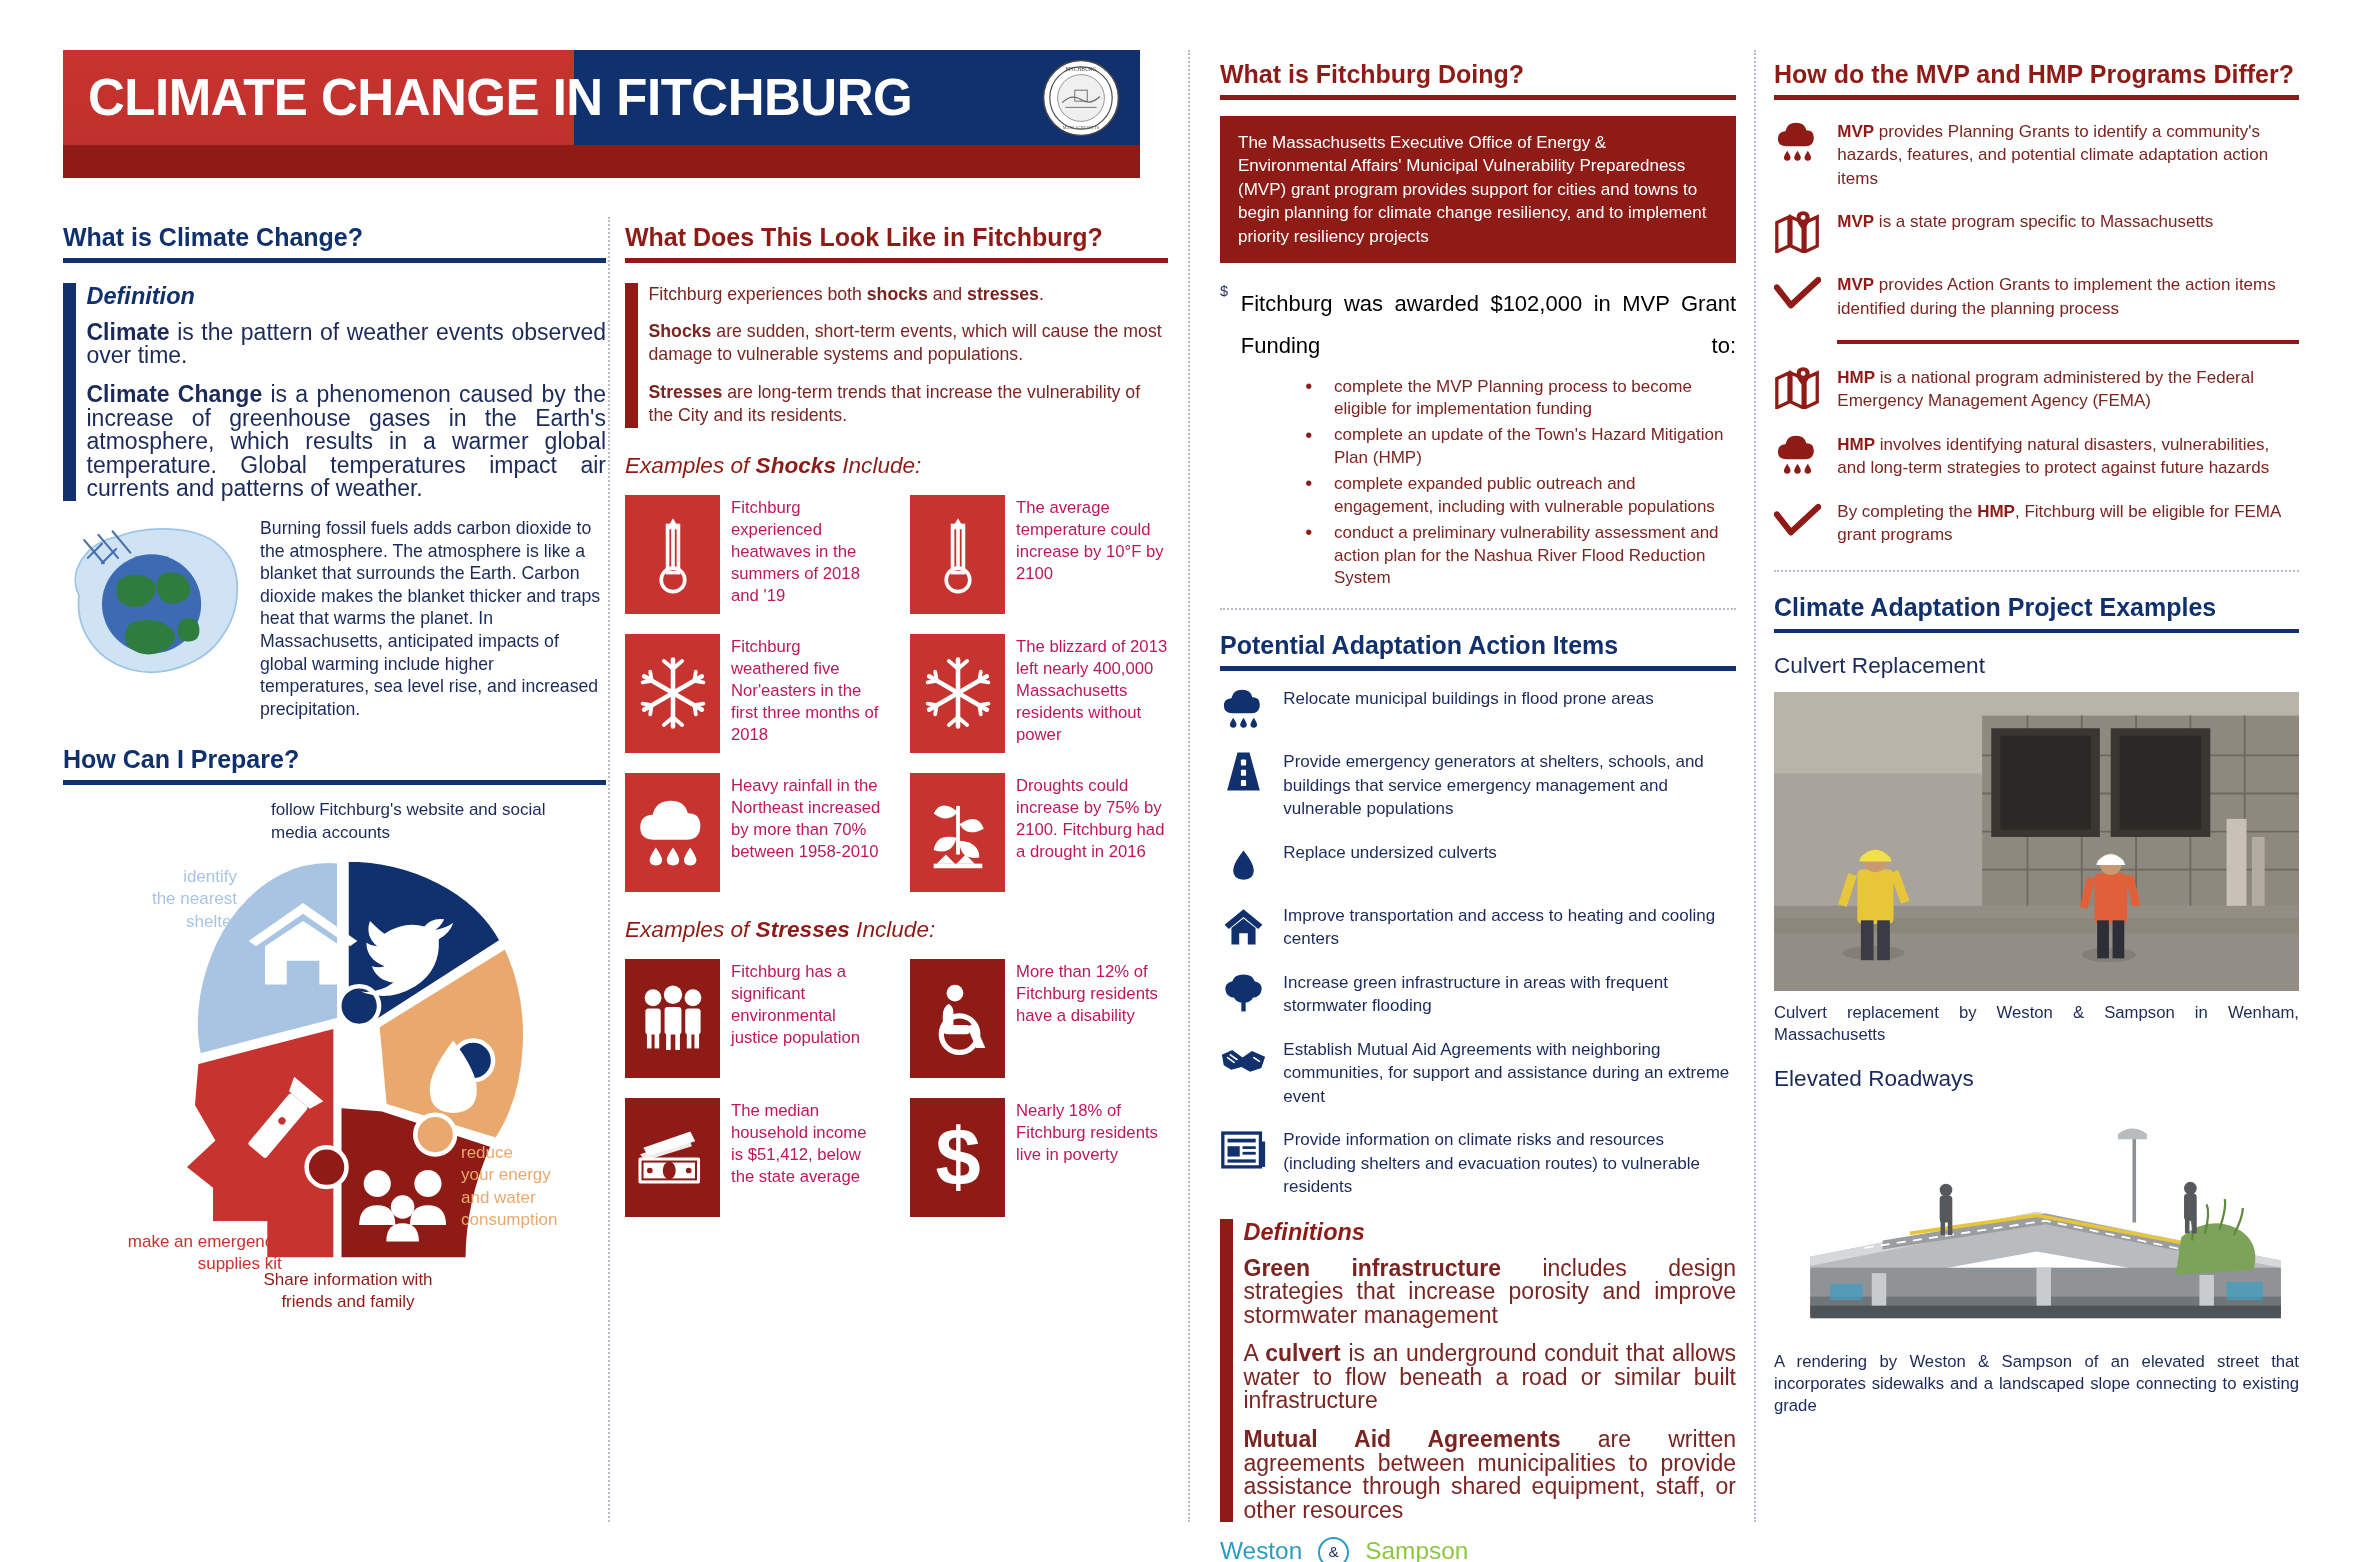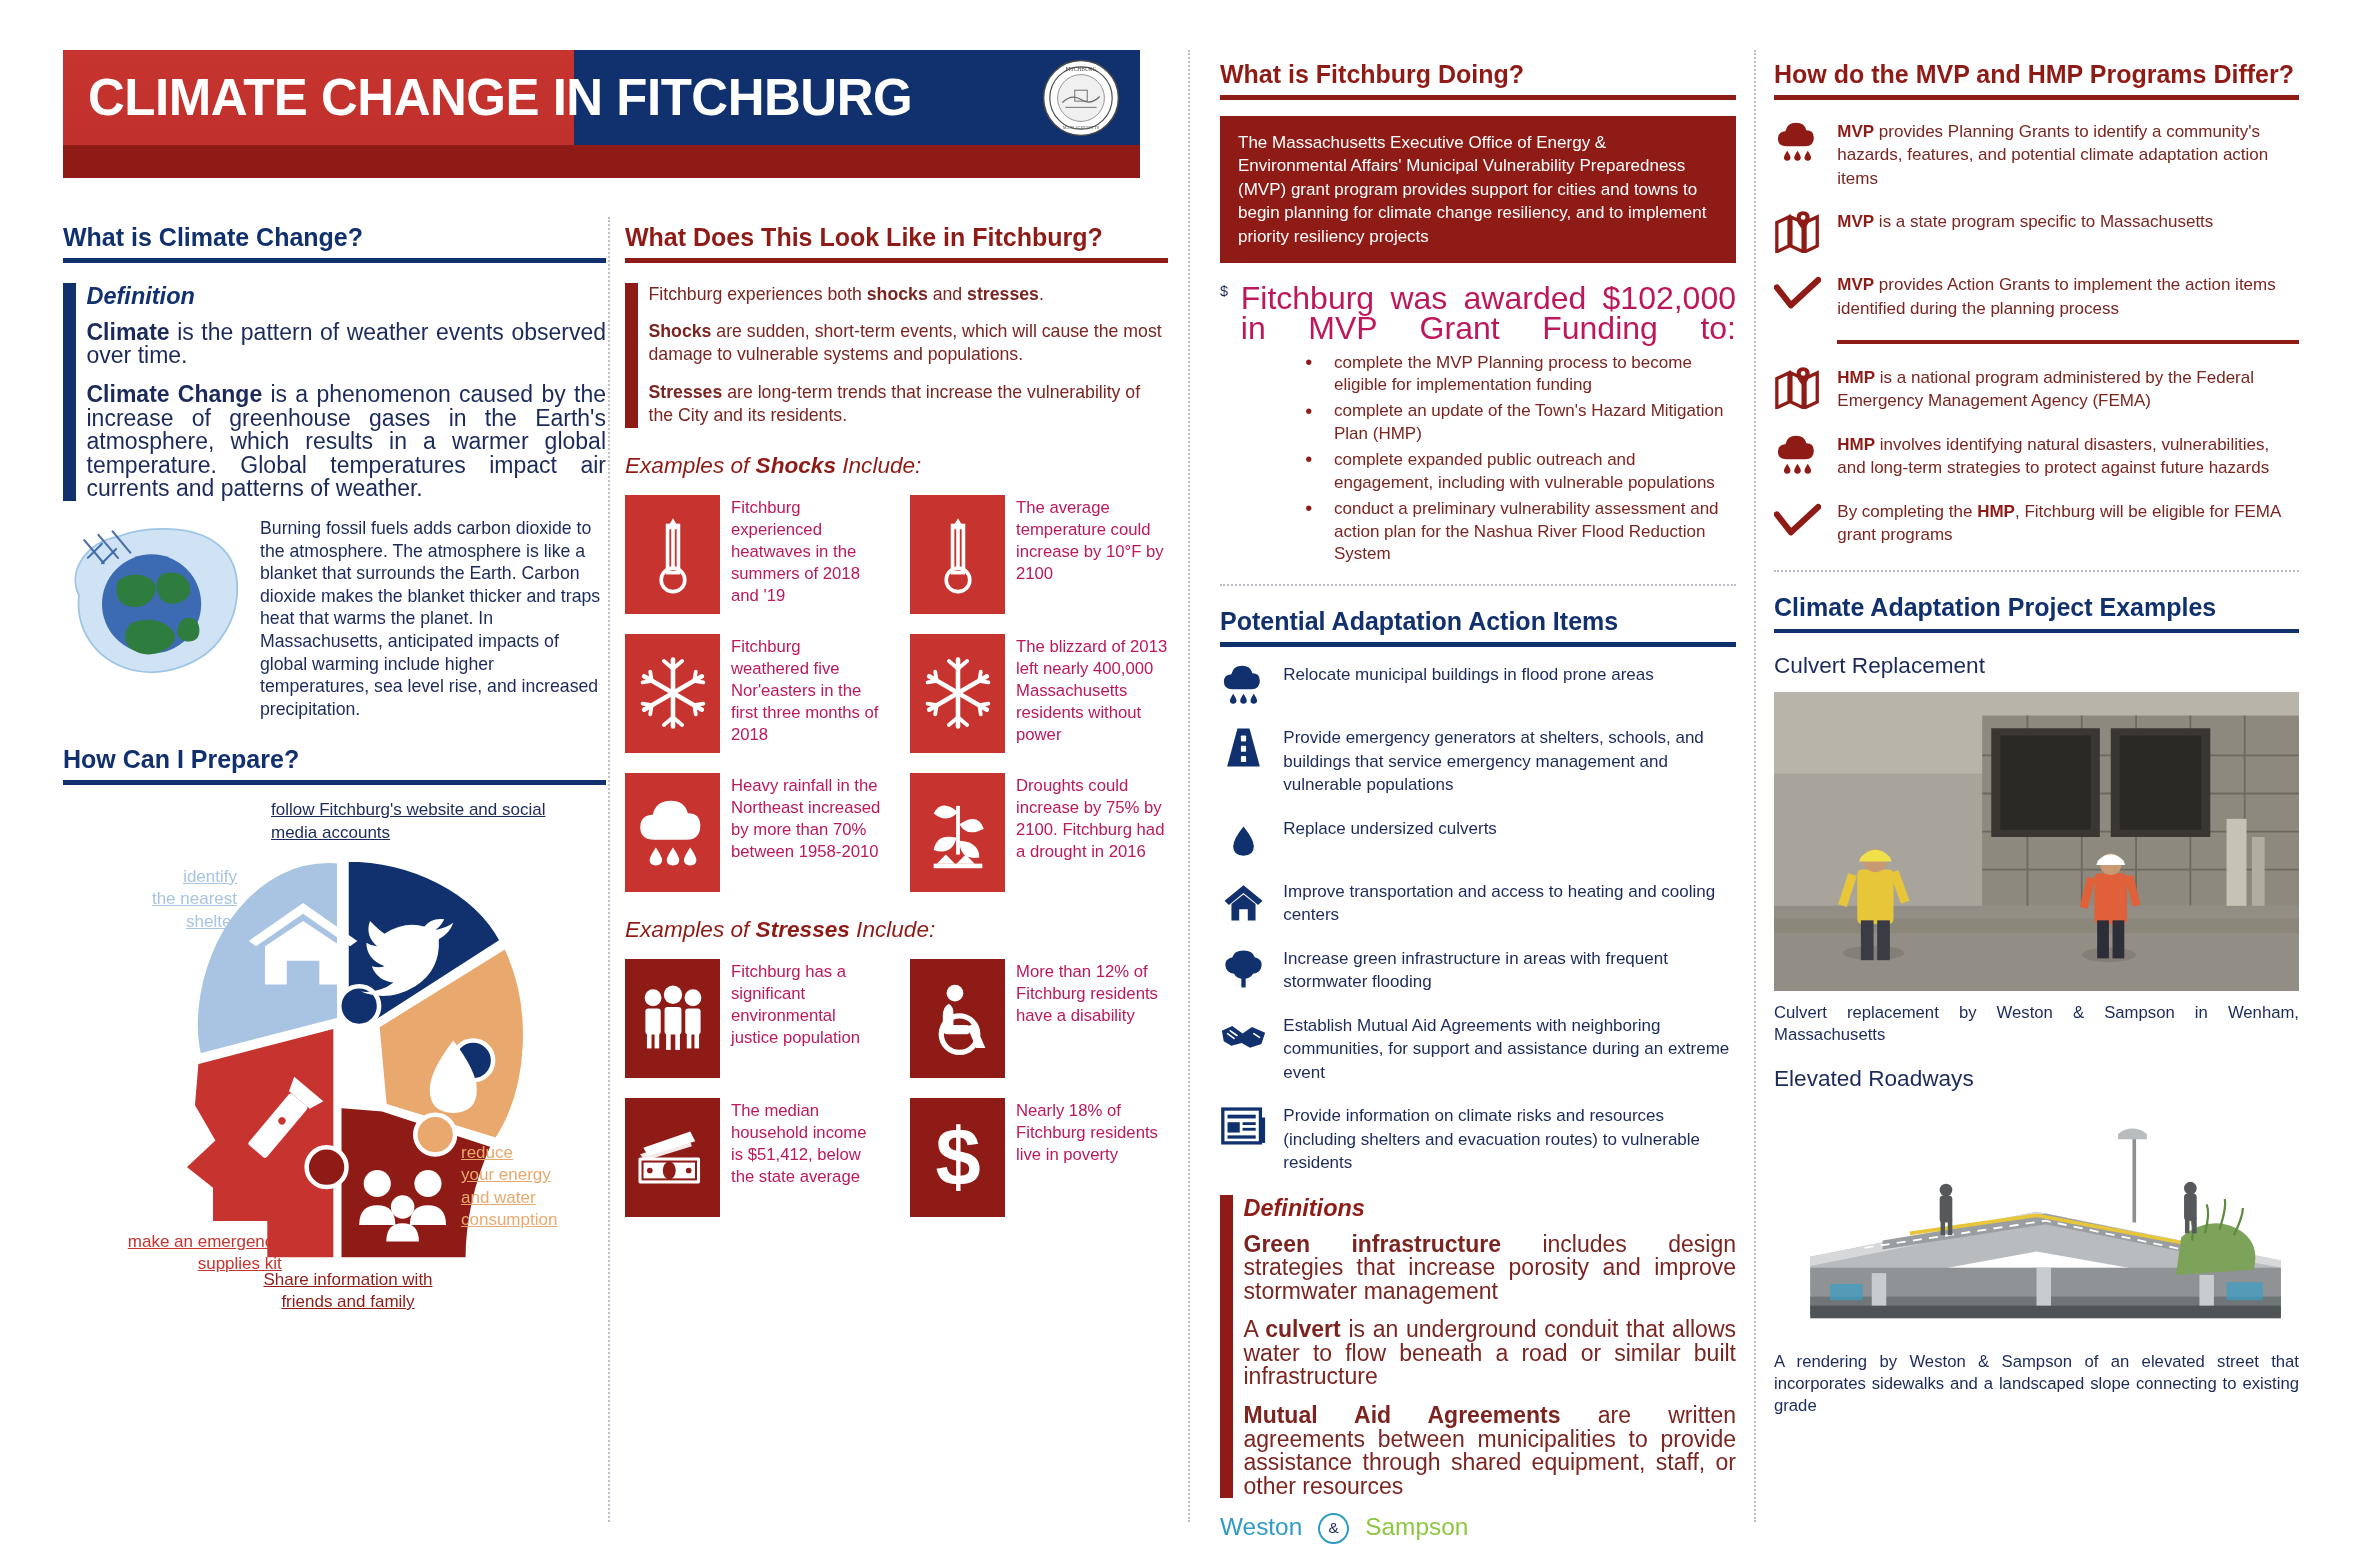--- a/index.html
+++ b/index.html
@@ -59,21 +59,21 @@
   .def-p:last-child { margin-bottom: 0; }
   .def-p b { font-weight: bold; }
 
   
   .earth-wrap { margin-top: 16.3px; position: relative; min-height: 195px; }
   .earth-svg { float: left; width: 186px; height: 181px; margin-right: 11px; }
   .earth-txt { font-size: 17.7px; line-height: 22.6px; color: #1b2a5a; }
 
   
   .prep { position: relative; margin-top: 12.7px; height: 507px; }
-  .prep-lbl { position: absolute; font-size: 17px; line-height: 22.6px; text-decoration: underline; }
+  .prep-lbl { position: absolute; font-size: 17px; line-height: 22.6px; }
   .lbl-shelter { left: 11px;  top: 68px;  width: 163px; text-align: right; color: #a8c4e2; }
   .lbl-social  { left: 208px; top: 1.8px;   width: 299px; color: #1b2a5a; }
   .lbl-reduce  { left: 398px; top: 344px; width: 154px; color: #e9a96e; }
   .lbl-kit     { left: -7.2px;  top: 433px; width: 226px; text-align: right; color: #c7342f; }
   .lbl-share   { left: 149px; top: 471px; width: 272px; text-align: center; color: #8f1b16; }
 
   
   .lead { font-size: 17.7px; line-height: 23.5px; color: #7b2420; margin-bottom: 13.6px; }
   .lead b { font-weight: bold; }
   .ex-head { font-size: 22.6px; font-style: italic; color: #8f1b16;
@@ -85,21 +85,21 @@
               display: flex; align-items: center; justify-content: center; }
   .cellicon.bright { background: #c7342f; }
   .cellicon.dark   { background: #8f1b16; }
   .celltxt { font-size: 16.7px; line-height: 22px; color: #be185d; padding-top: 1.8px; }
 
   
   .redpanel { background: #8f1b16; color: #ffffff; padding: 14.5px 18px;
               font-size: 17px; line-height: 23.5px; margin-top: 16.3px; }
   .award { display: flex; gap: 12.7px; margin-top: 20px; }
   .award-$ { font-size: 60px; font-weight: bold; color: #c7342f; line-height: 53px; }
-  .award-h { font-size: 32px; color: #be185d; line-height: 30px; text-align: justify;
+  .award-h { font-size: 22px; color: #000000; line-height: 42px; text-align: justify;
              text-align-last: justify; }
   .bullets { list-style: none; margin-top: 9px; margin-left: 78px; }
   .bullets li { position: relative; padding-left: 36px; font-size: 17px;
                 line-height: 22.6px; color: #7b2420; margin-bottom: 3.6px; }
   .bullets li:before { content: "•"; position: absolute; left: 7.2px; top: -0.9px;
                        font-size: 20px; color: #8f1b16; }
 
   
   .iconrow { display: flex; gap: 16.3px; align-items: flex-start; margin-bottom: 20px; }
   .iconrow .ico { flex: 0 0 47px; width: 47px; height: 43px; }

